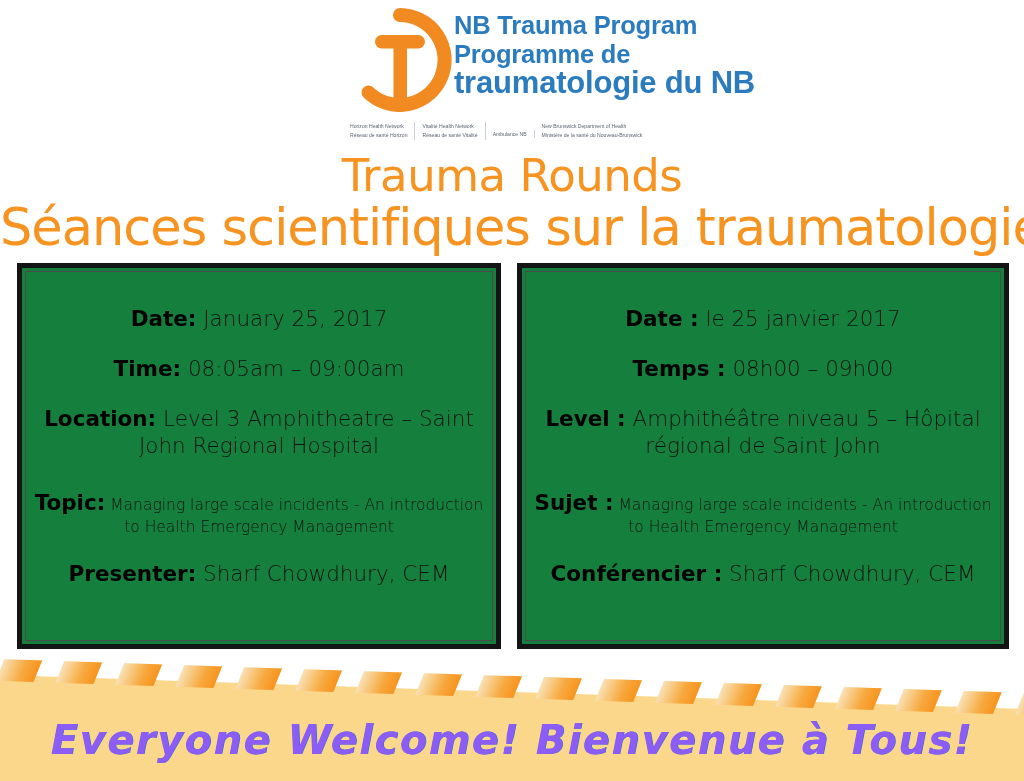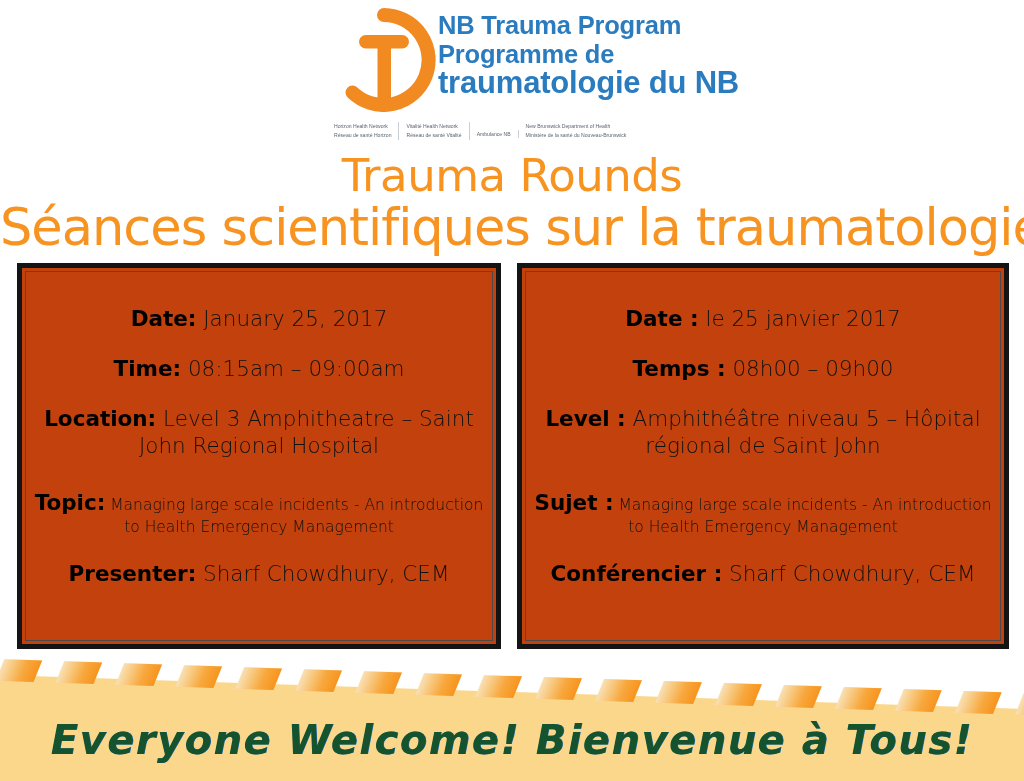--- a/index.html
+++ b/index.html
@@ -13,21 +13,21 @@
     height: 781px;
     position: relative;
     overflow: hidden;
     font-family: "Liberation Sans", sans-serif;
     color: #1a1a1a;
   }
 
   
   #logo-header {
     position: absolute;
-    left: 0;
+    left: 16px;
     top: 4px;
     width: 856px;
     height: 142px;
   }
   #logo-inner {
     position: absolute;
     left: 332px;
     top: 0;
     width: 372px;
     height: 142px;
@@ -99,21 +99,21 @@
     top: 198px;
     font-size: 51px;
     letter-spacing: -1px;
   }
 
   
   .info-box {
     position: absolute;
     top: 263px;
     height: 386px;
-    background: #c2410c;
+    background: #15803d;
     border: 5px solid #141414;
     box-sizing: border-box;
     padding: 3px;
   }
   .info-box-inner {
     width: 100%;
     height: 100%;
     border: 1px solid #4a4a4a;
     box-sizing: border-box;
     position: relative;
@@ -164,21 +164,21 @@
     top: 0;
     width: 1024px;
     height: 128px;
   }
   #banner-text {
     position: absolute;
     left: 0;
     top: 64px;
     width: 1024px;
     text-align: center;
-    color: #14532d;
+    color: #8b5cf6;
     font-size: 40px;
     font-weight: bold;
     font-style: italic;
     letter-spacing: 1.5px;
     white-space: nowrap;
     font-family: "DejaVu Sans", sans-serif;
     text-shadow: 0.5px 0 0 #1f6fc4;
   }
 </style>
 </head>
@@ -228,21 +228,21 @@
 <div class="info-box" id="info-box-en">
   <div class="info-box-inner">
 
     <div class="info-row">
       <span class="lbl">Date:</span>
       <span>January 25, 2017</span>
     </div>
 
     <div class="info-row">
       <span class="lbl">Time:</span>
-      <span>08:15am – 09:00am</span>
+      <span>08:05am – 09:00am</span>
     </div>
 
     <div class="info-row">
       <span class="lbl">Location:</span>
       <span>Level 3 Amphitheatre – Saint John Regional Hospital</span>
     </div>
 
     <div class="info-row topic">
       <span class="lbl">Topic:</span>
       <span class="topic-text">Managing large scale incidents - An introduction to Health Emergency Management</span>

